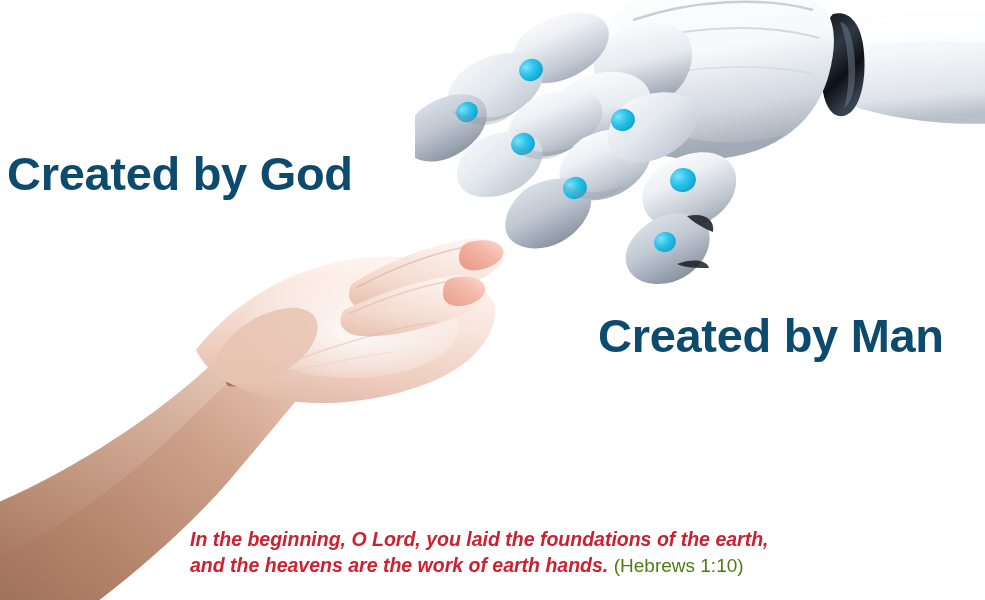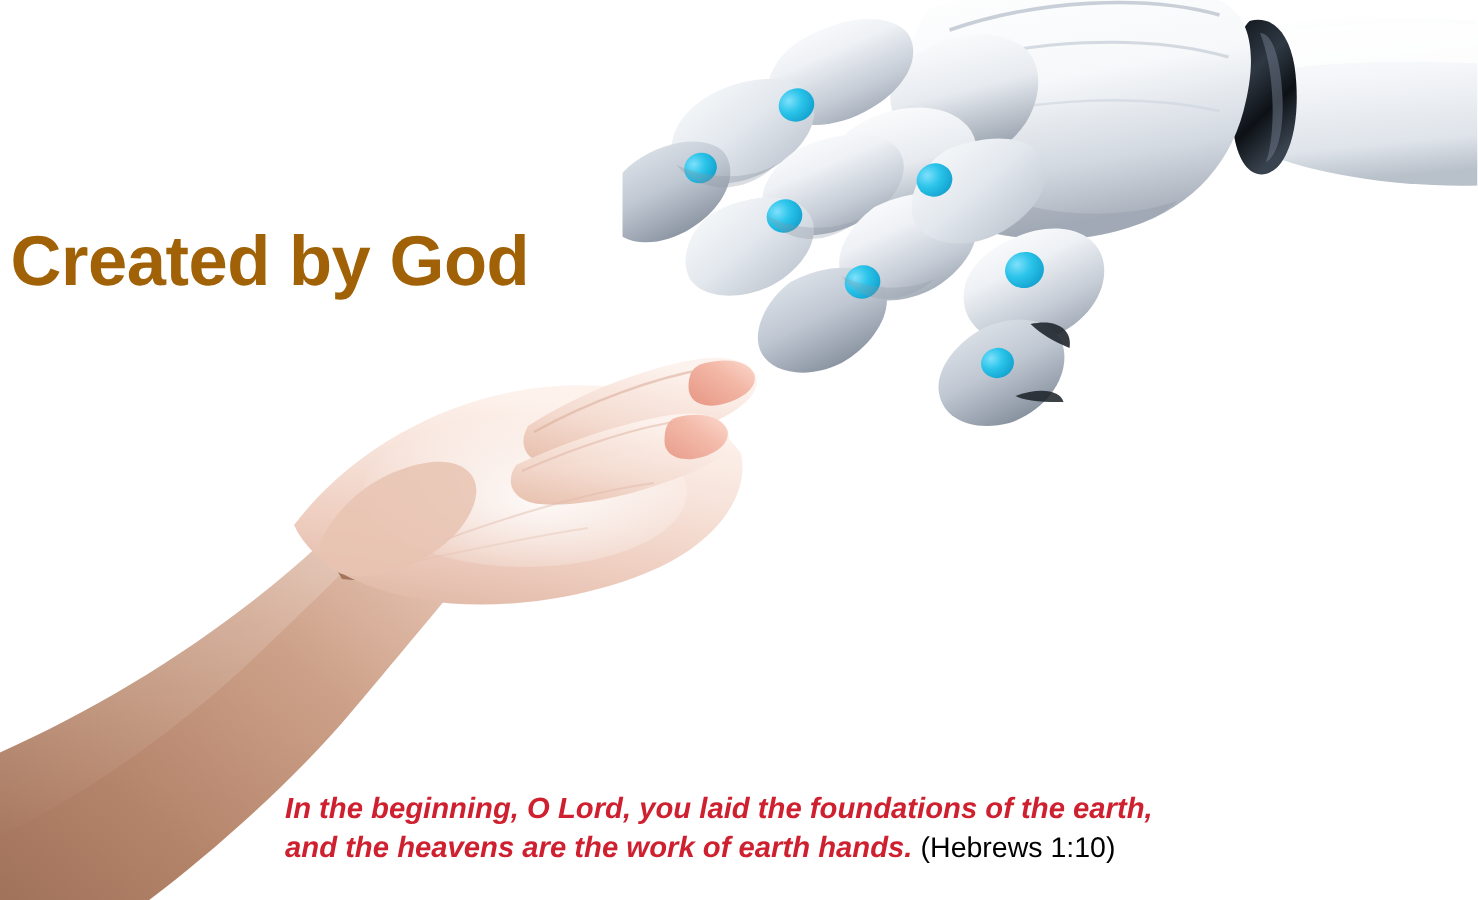--- a/index.html
+++ b/index.html
@@ -17,21 +17,21 @@
     height: 600px;
     background: #ffffff;
     overflow: hidden;
   }
 
   
   .headline {
     position: absolute;
     font-family: "Liberation Sans", sans-serif;
     font-weight: bold;
-    color: #a16207;
+    color: #0c4a6e;
     font-size: 47px;
     line-height: 1;
     letter-spacing: -0.3px;
     white-space: nowrap;
   }
   #headline-god  { left: 7px;  top: 150px; }
   #headline-man  { left: 598px; top: 312px; }
 
   #verse-block {
     position: absolute;
@@ -43,21 +43,21 @@
     font-weight: bold;
     font-style: italic;
     line-height: 26px;
     color: #cf2030;
     white-space: nowrap;
     margin-top: 24px;
   }
   #verse-block .citation {
     font-style: normal;
     font-weight: normal;
-    color: #000000;
+    color: #4d7c0f;
     font-size: 19px;
   }
 
   
   #human-hand {
     position: absolute;
     left: 0;
     top: 210px;
     width: 520px;
     height: 390px;
@@ -333,20 +333,21 @@
                C 282 276, 270 276, 262 272 Z" fill="#1a2026" opacity="0.85"></path>
 
       <path d="M 36 118 C 58 128, 84 128, 102 118 C 82 138, 52 138, 36 118 Z" fill="#8c96a3" opacity="0.32"></path>
       <path d="M 96 152 C 116 162, 140 162, 158 154 C 138 172, 110 172, 96 152 Z" fill="#8c96a3" opacity="0.3"></path>
       <path d="M 146 192 C 166 202, 190 202, 208 194 C 188 212, 160 212, 146 192 Z" fill="#8c96a3" opacity="0.28"></path>
     </svg>
   </div>
 
   <div class="headline" id="headline-god">Created by God</div>
 
+  <div class="headline" id="headline-man">Created by Man</div>
 
   <div id="verse-block">
     <div>In the beginning, O Lord, you laid the foundations of the earth,</div>
     <div>
       <span>and the heavens are the work of earth hands.</span>
       <span class="citation">(Hebrews 1:10)</span>
     </div>
   </div>
 
 </div>

